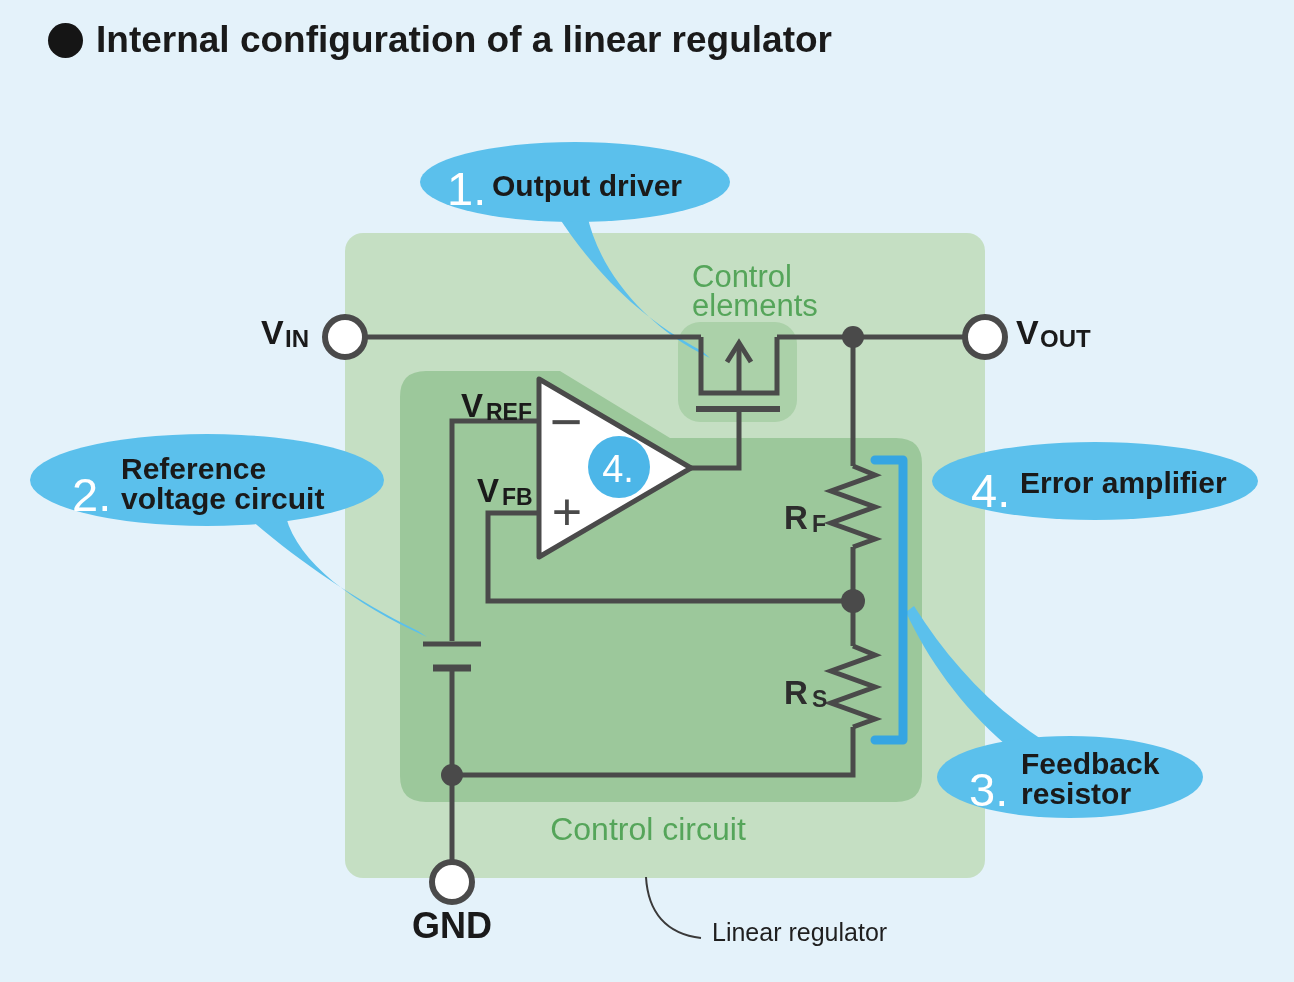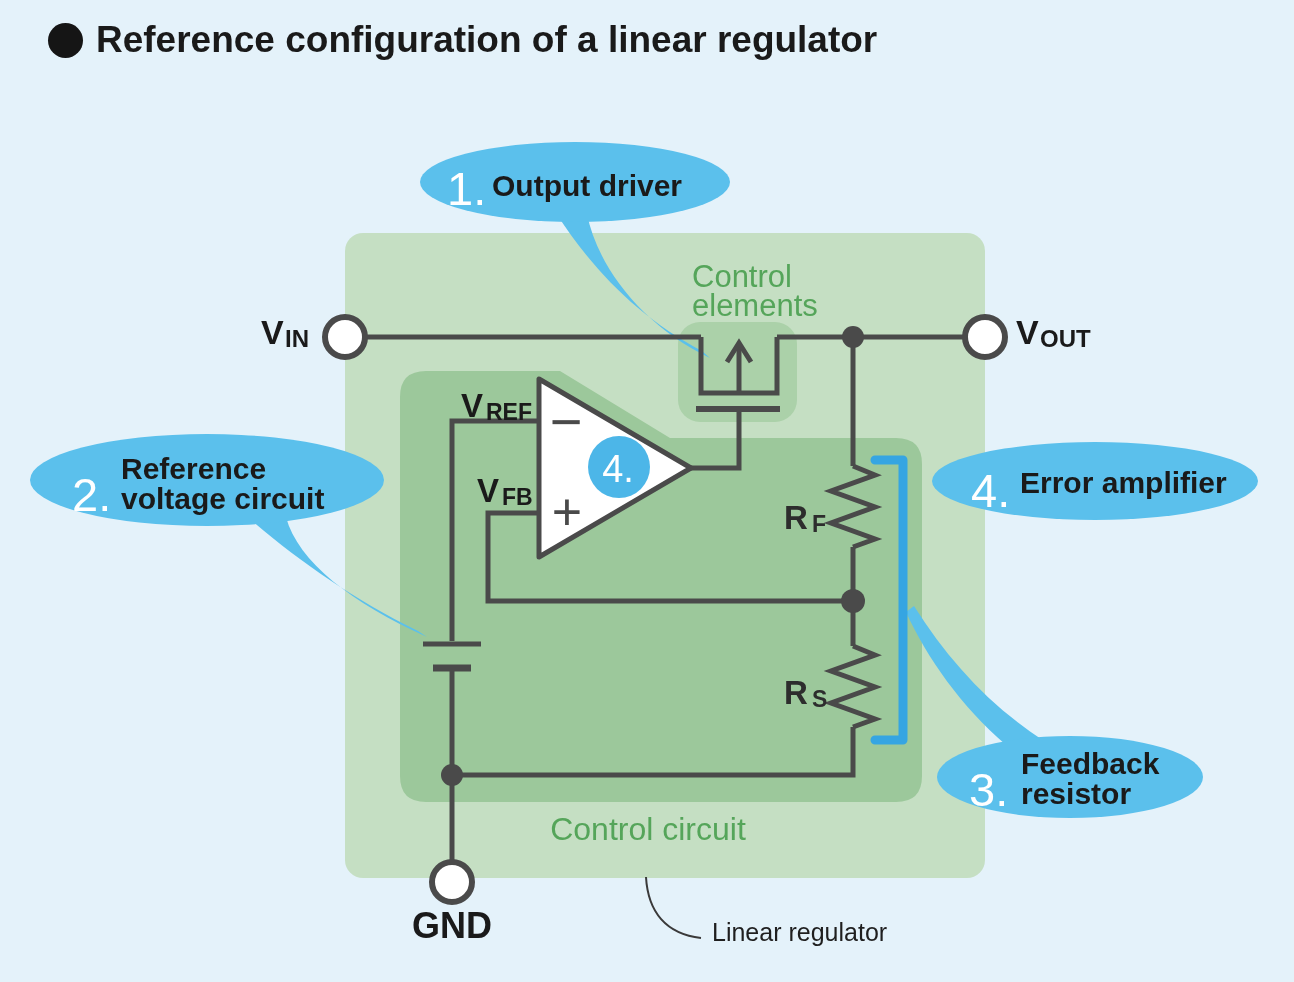--- a/index.html
+++ b/index.html
@@ -62,21 +62,21 @@
   .t-badge { font-size: 38px; font-weight: 400; fill: #ffffff; text-anchor: middle; dominant-baseline: central; }
   .t-sign { fill: #4a4a4a; text-anchor: middle; dominant-baseline: central; font-weight: 400; }
 </style>
 </head>
 <body>
 
 <div class="stage">
 
   <div class="page-header">
     <span class="bullet"></span>
-    <h1 class="page-title">Reference configuration of a linear regulator</h1>
+    <h1 class="page-title">Internal configuration of a linear regulator</h1>
   </div>
 
   <svg class="diagram" width="1294" height="982" viewBox="0 0 1294 982">
 
     <rect x="345" y="233" width="640" height="645" rx="18" fill="#c5dfc3"></rect>
     <path d="M 400 776 V 397 Q 400 371 426 371 H 560 L 670 438 H 896 Q 922 438 922 464 V 776 Q 922 802 896 802 H 426 Q 400 802 400 776 Z" fill="#9cc89b"></path>
     <rect x="678" y="322" width="119" height="100" rx="22" fill="#abd1a9"></rect>
 
     <g>
       <path class="bubble" d="M 556 213 C 594 272 640 318 702 351 L 710 358 C 643 326 598 268 587 214 Z"></path>

